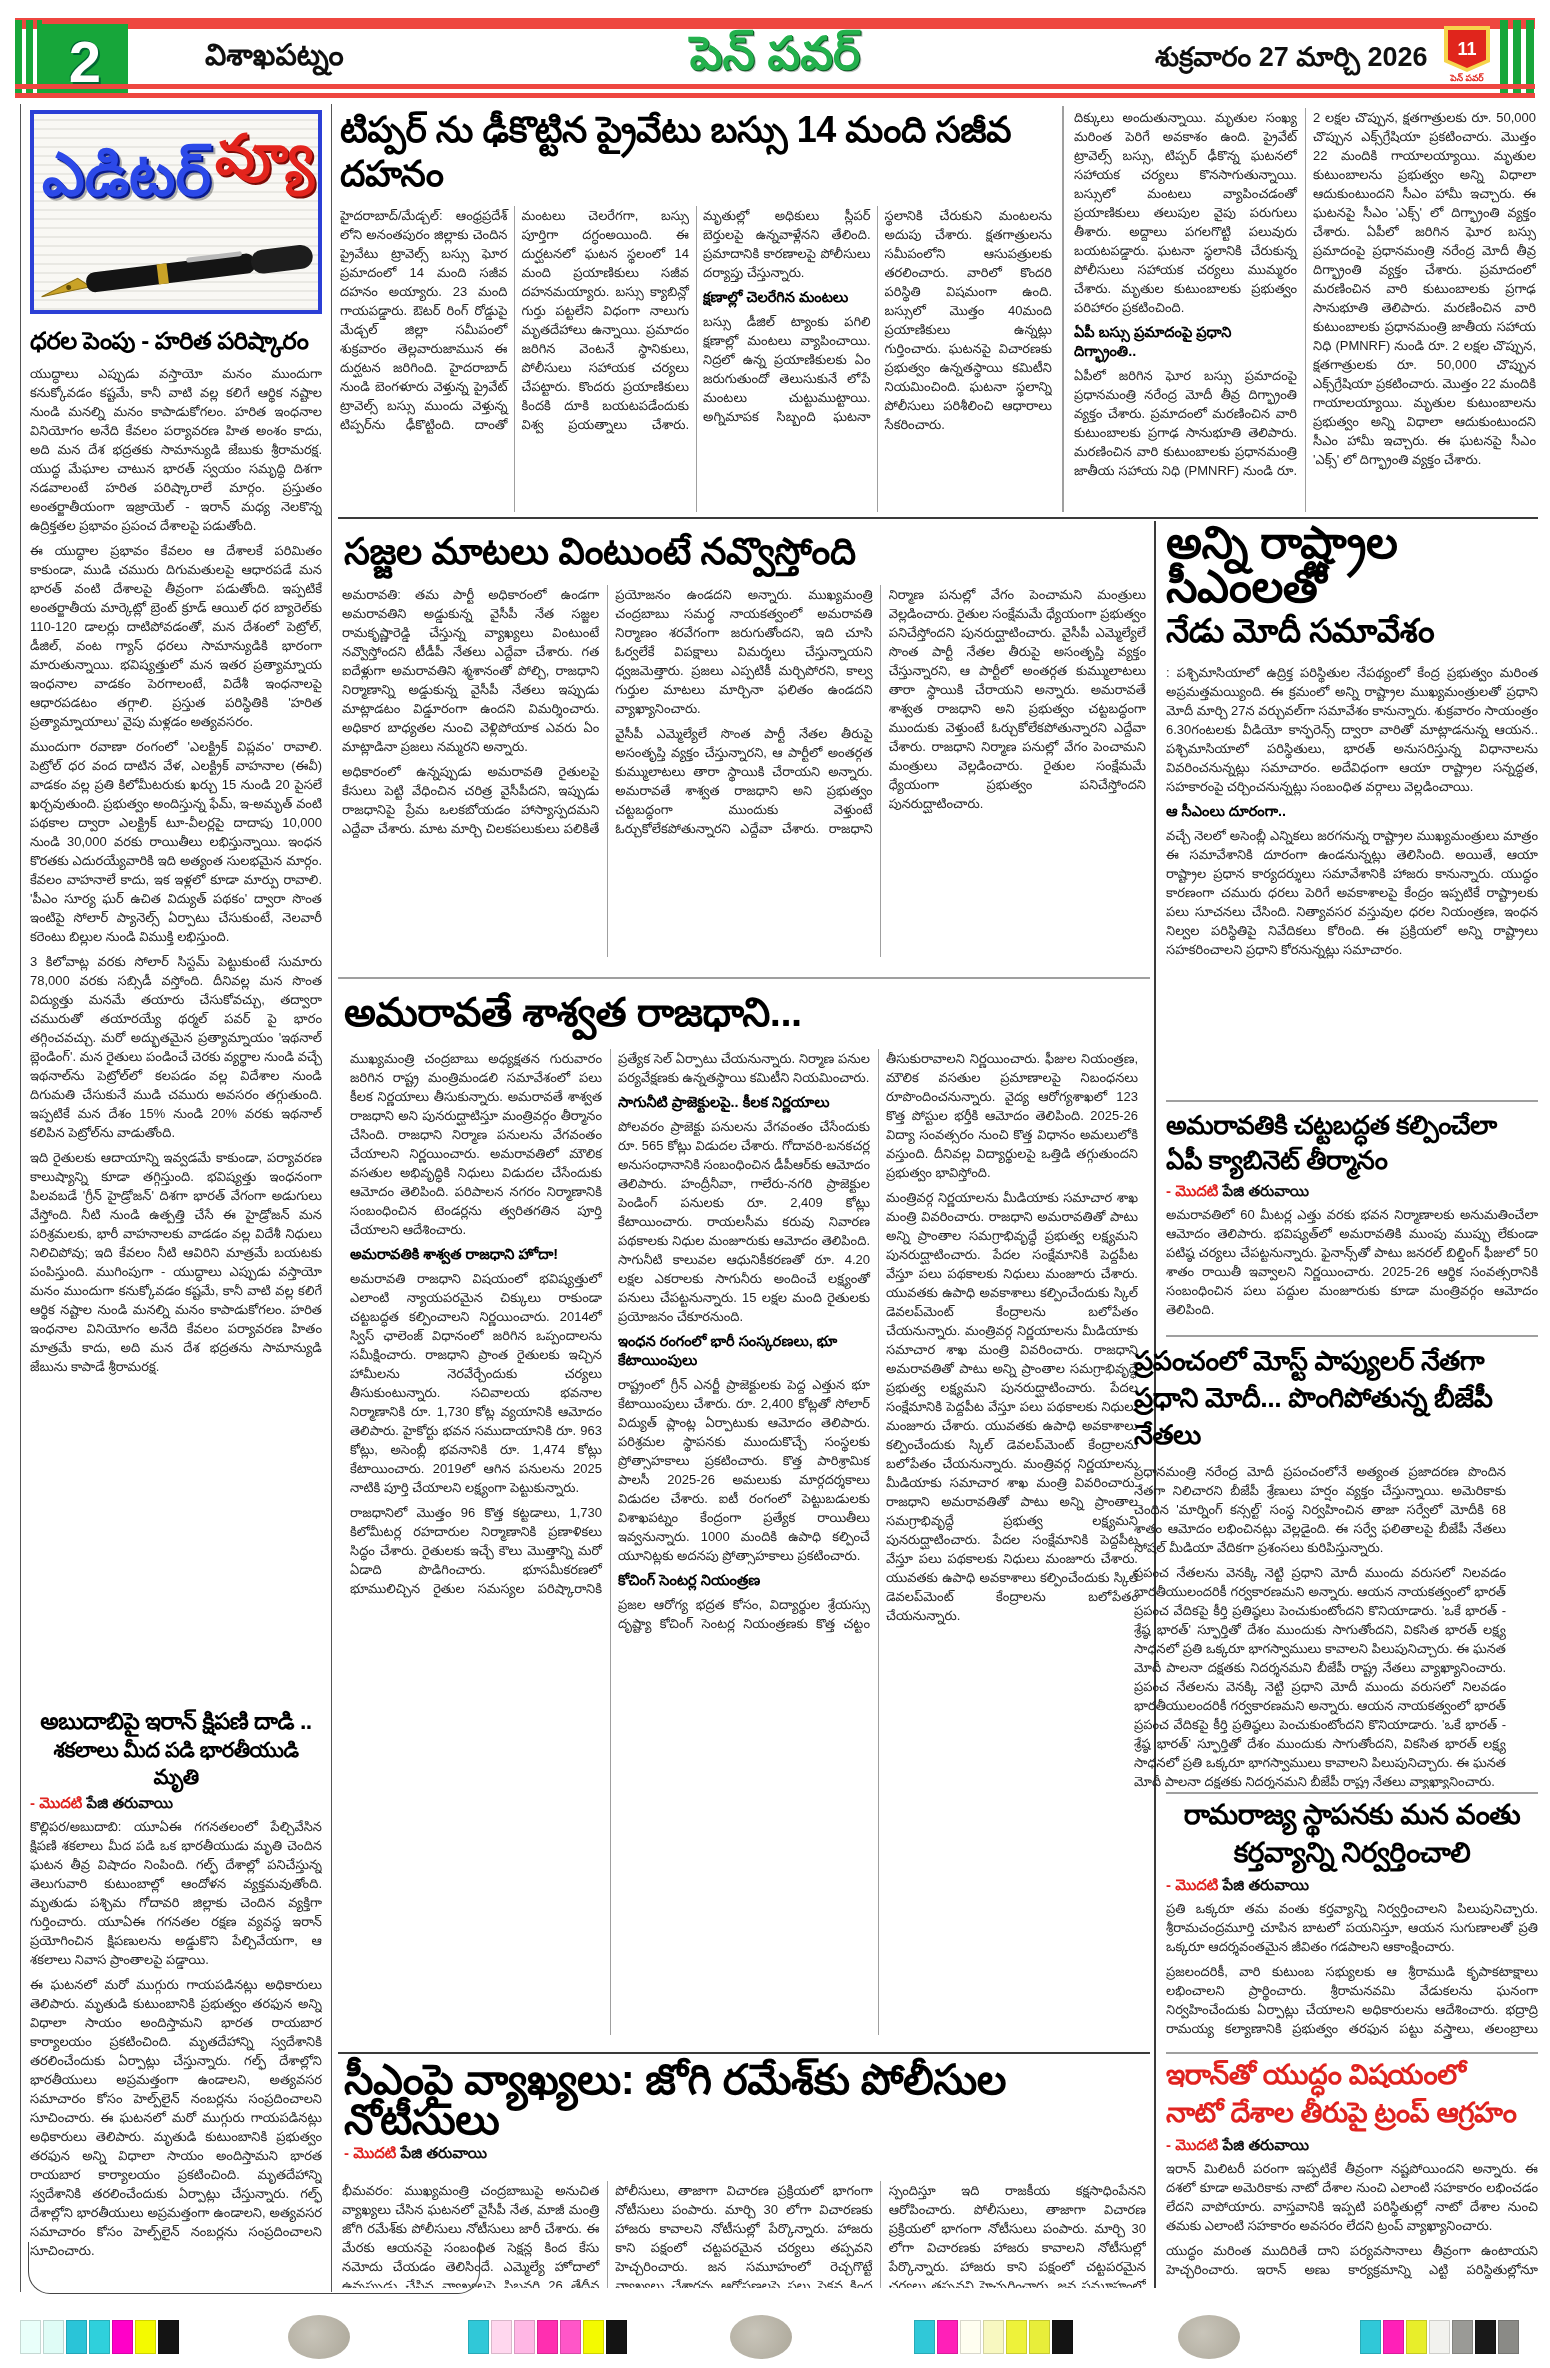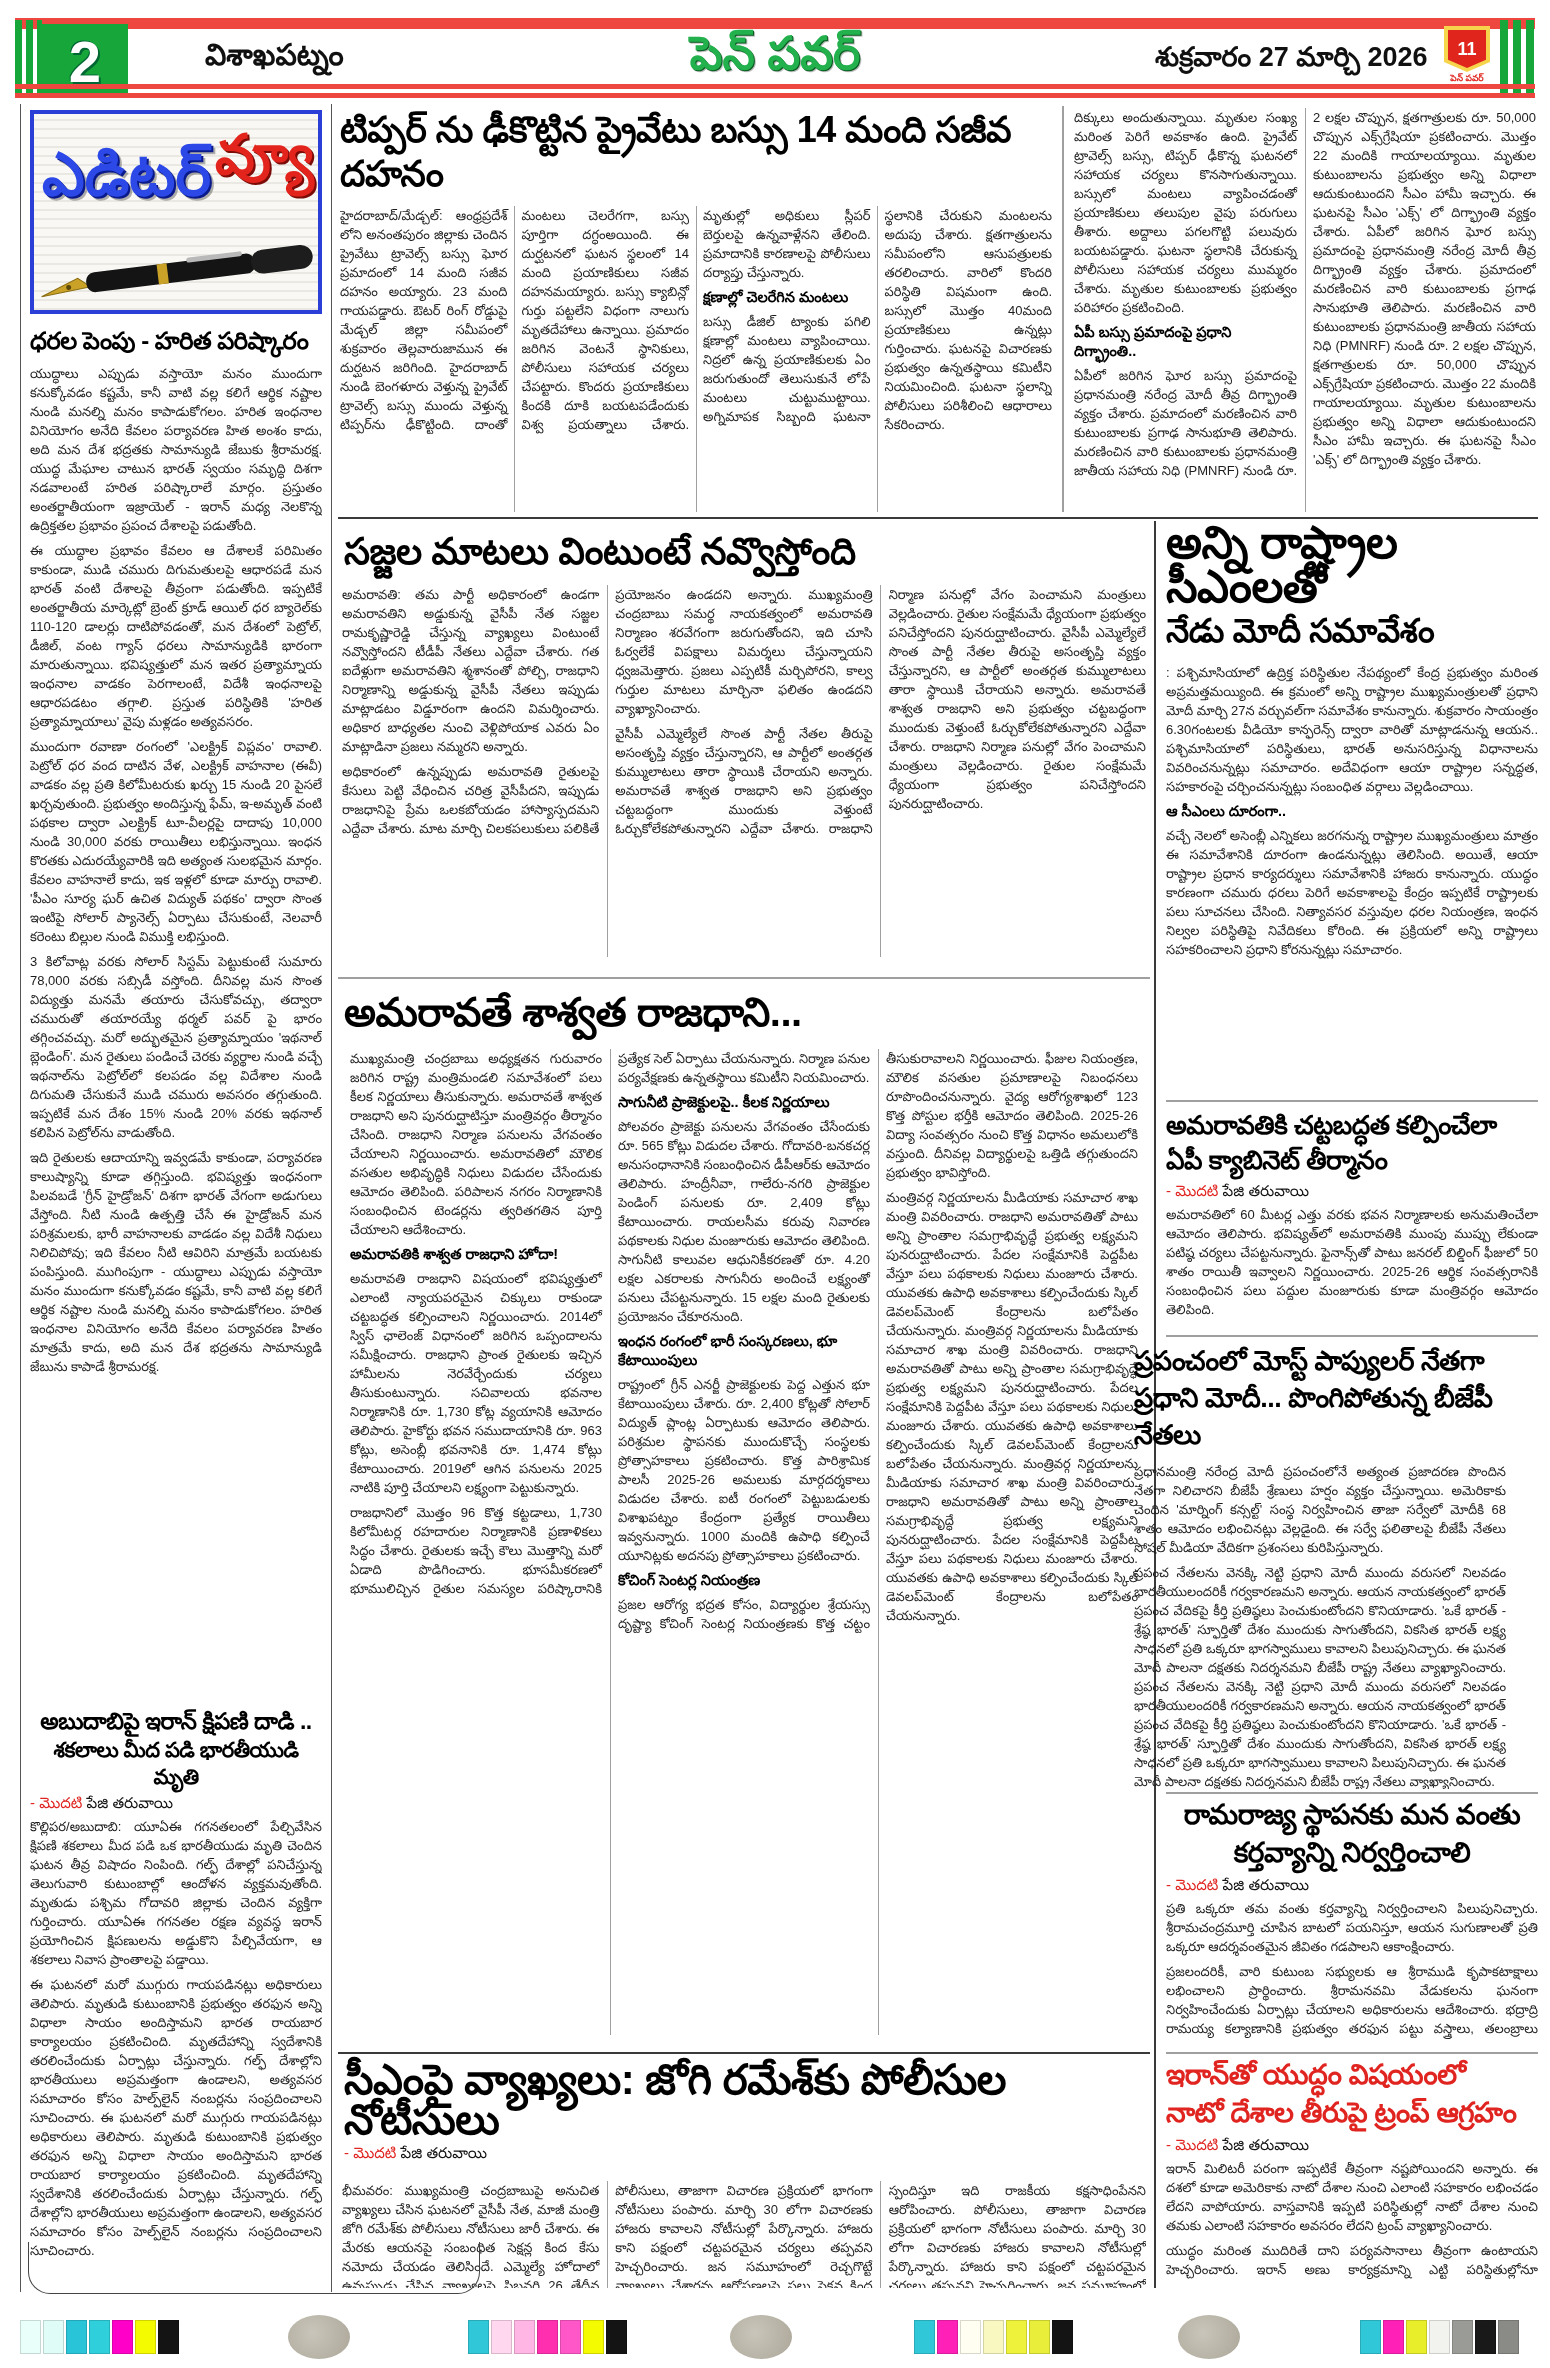--- a/index.html
+++ b/index.html
@@ -18,21 +18,21 @@
   .logo{position:absolute;left:1437px;top:26px;width:60px;height:66px;text-align:center}
   .shield{width:46px;height:46px;margin:0 auto;background:#f6d44c;clip-path:polygon(50% 100%,0 78%,0 0,100% 0,100% 78%);display:flex;align-items:center;justify-content:center}
   .shield-in{width:38px;height:38px;background:#e0251c;clip-path:polygon(50% 100%,0 78%,0 0,100% 0,100% 78%);display:flex;align-items:center;justify-content:center}
   .shield-in span{color:#fff;font-weight:800;font-size:18px}
   .logo-label{font-size:9px;font-weight:800;color:#e0251c;margin-top:1px}
 
   
   .story{position:absolute;overflow:hidden}
   .hl{font-weight:800;color:#000;letter-spacing:-.5px}
   .hl-red{color:#e02420}
-  .tag{font-size:15px;font-weight:400;margin:4px 0 2px}
+  .tag{font-size:15px;font-weight:700;margin:4px 0 2px}
   .tag .t-red{color:#e02420}
   .tag .t-blk{color:#111}
   .body{font-size:13px;line-height:19px;text-align:justify;color:#1c1c1c;overflow:hidden}
   .body p{margin-bottom:6px}
   .body h4{font-size:14.5px;font-weight:800;color:#000;margin:4px 0 5px;text-align:left}
   .cols-2{column-count:2;column-gap:16px;column-rule:1px solid #9f9f9f}
   .cols-3{column-count:3;column-gap:16px;column-rule:1px solid #9f9f9f}
   .cols-4{column-count:4;column-gap:14px;column-rule:1px solid #9f9f9f}
   .vline{position:absolute;width:2px;background:#3a3a3a}
   .hline{position:absolute;height:2px;background:#3a3a3a}

